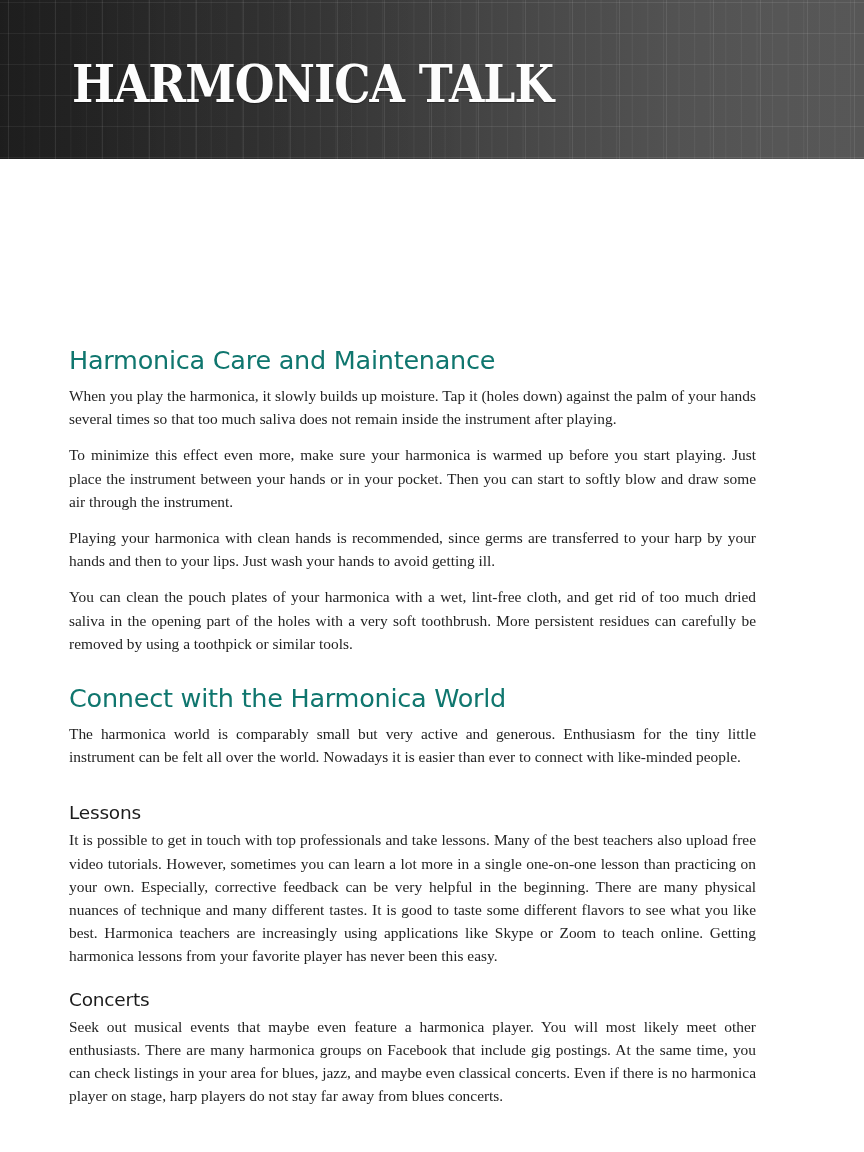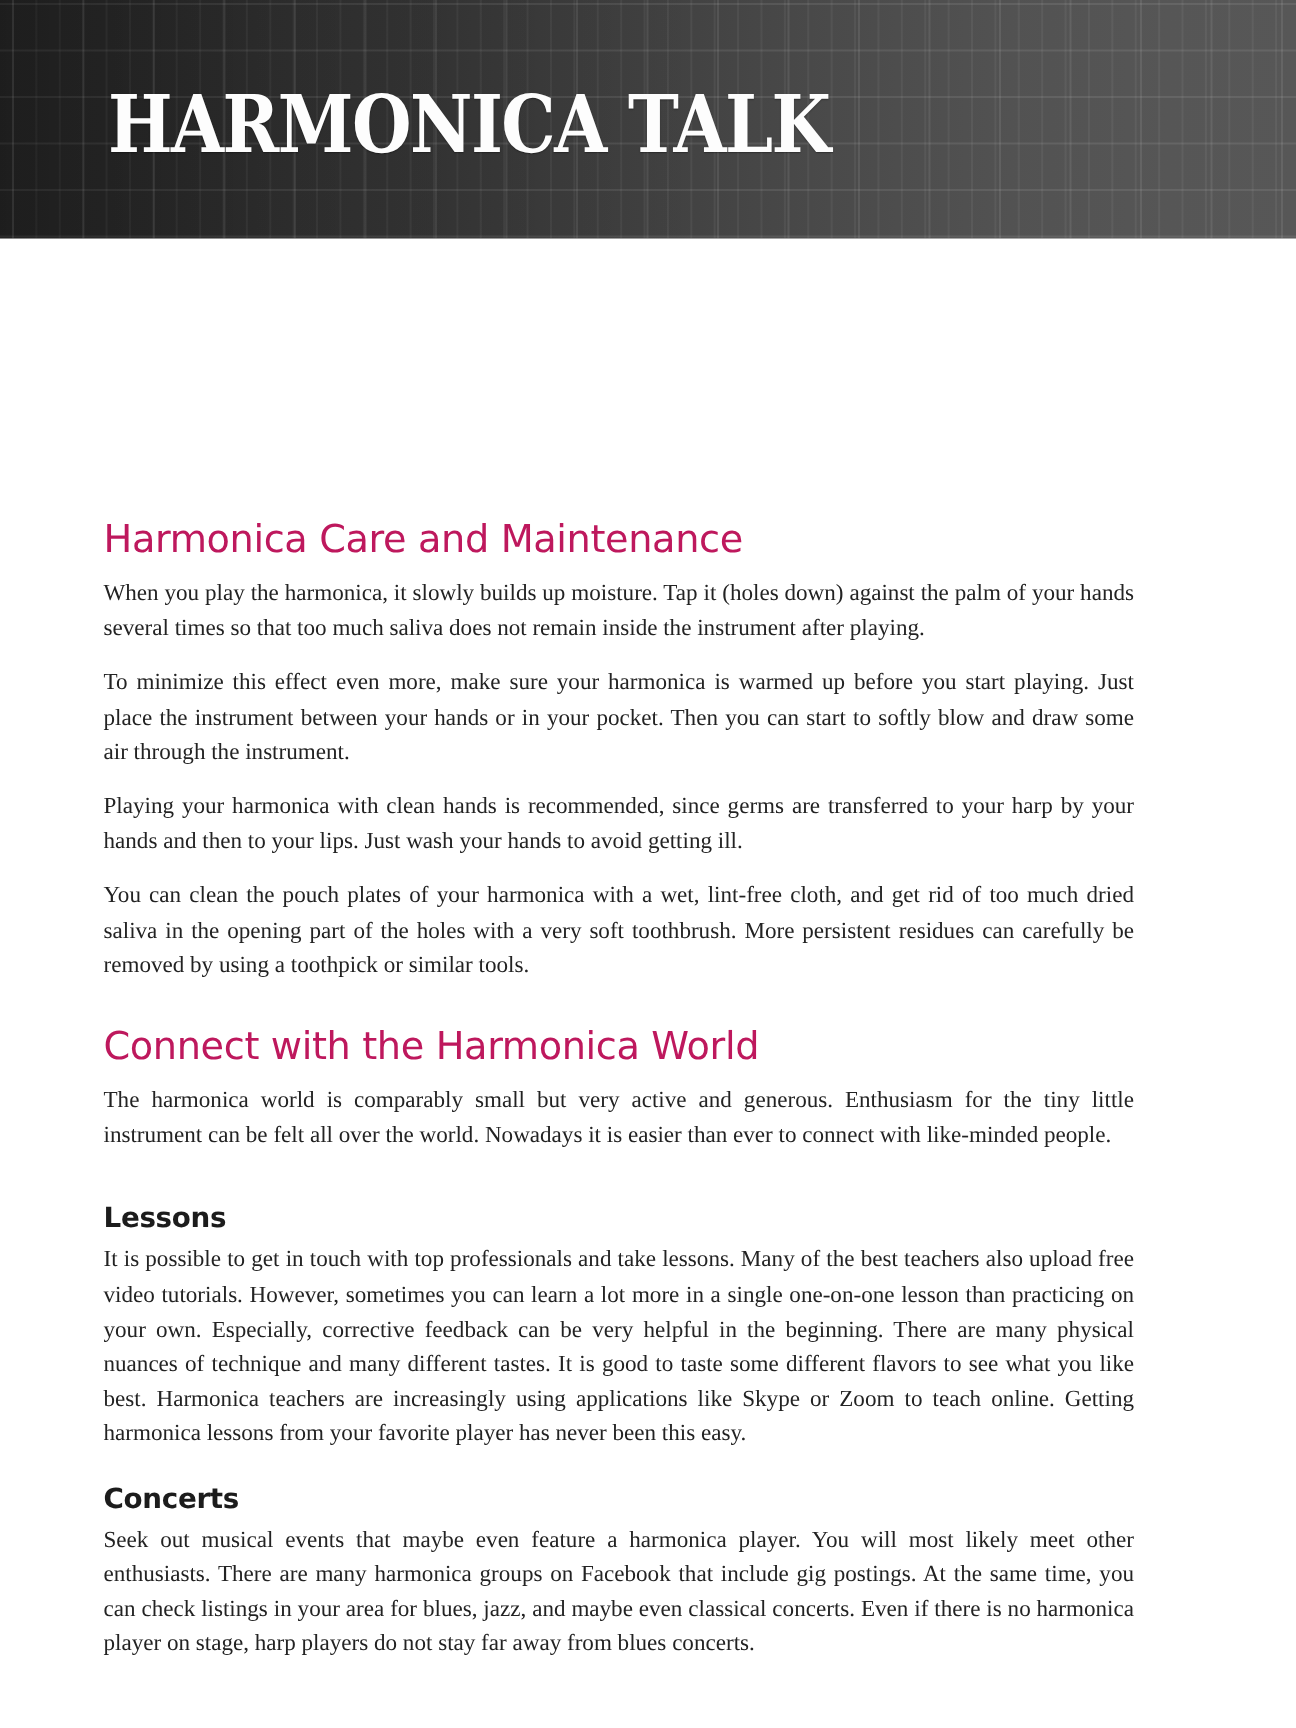--- a/index.html
+++ b/index.html
@@ -84,27 +84,27 @@
     left: 69px;
     top: 186px;
     width: 700px;
   }
 
   h2.section-heading {
     font-family: "DejaVu Sans", "Liberation Sans", sans-serif;
     font-weight: 400;
     font-size: 25.5px;
     line-height: 30px;
-    color: #be185d;
+    color: #0f766e;
     margin: 0 0 9px 0;
     letter-spacing: -0.25px;
   }
   h3.sub-heading {
     font-family: "DejaVu Sans", "Liberation Sans", sans-serif;
-    font-weight: 700;
+    font-weight: 400;
     font-size: 18.5px;
     line-height: 23px;
     color: #1c1c1c;
     margin: 0 0 4px 0;
     letter-spacing: -0.2px;
   }
   p.body-text {
     font-family: "Liberation Serif", "DejaVu Serif", serif;
     font-size: 15.4px;
     line-height: 23.2px;

